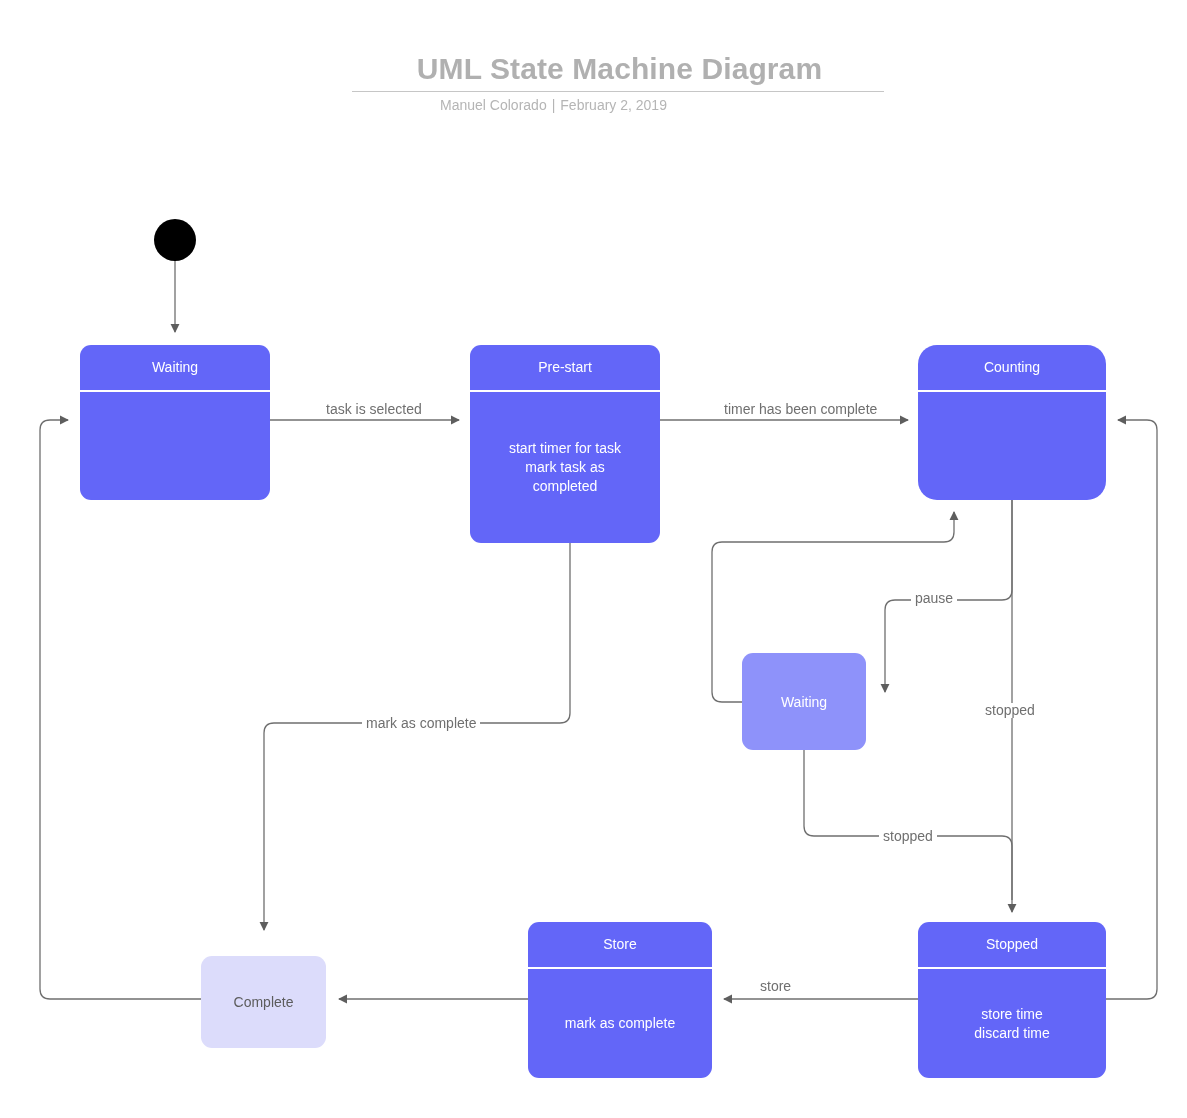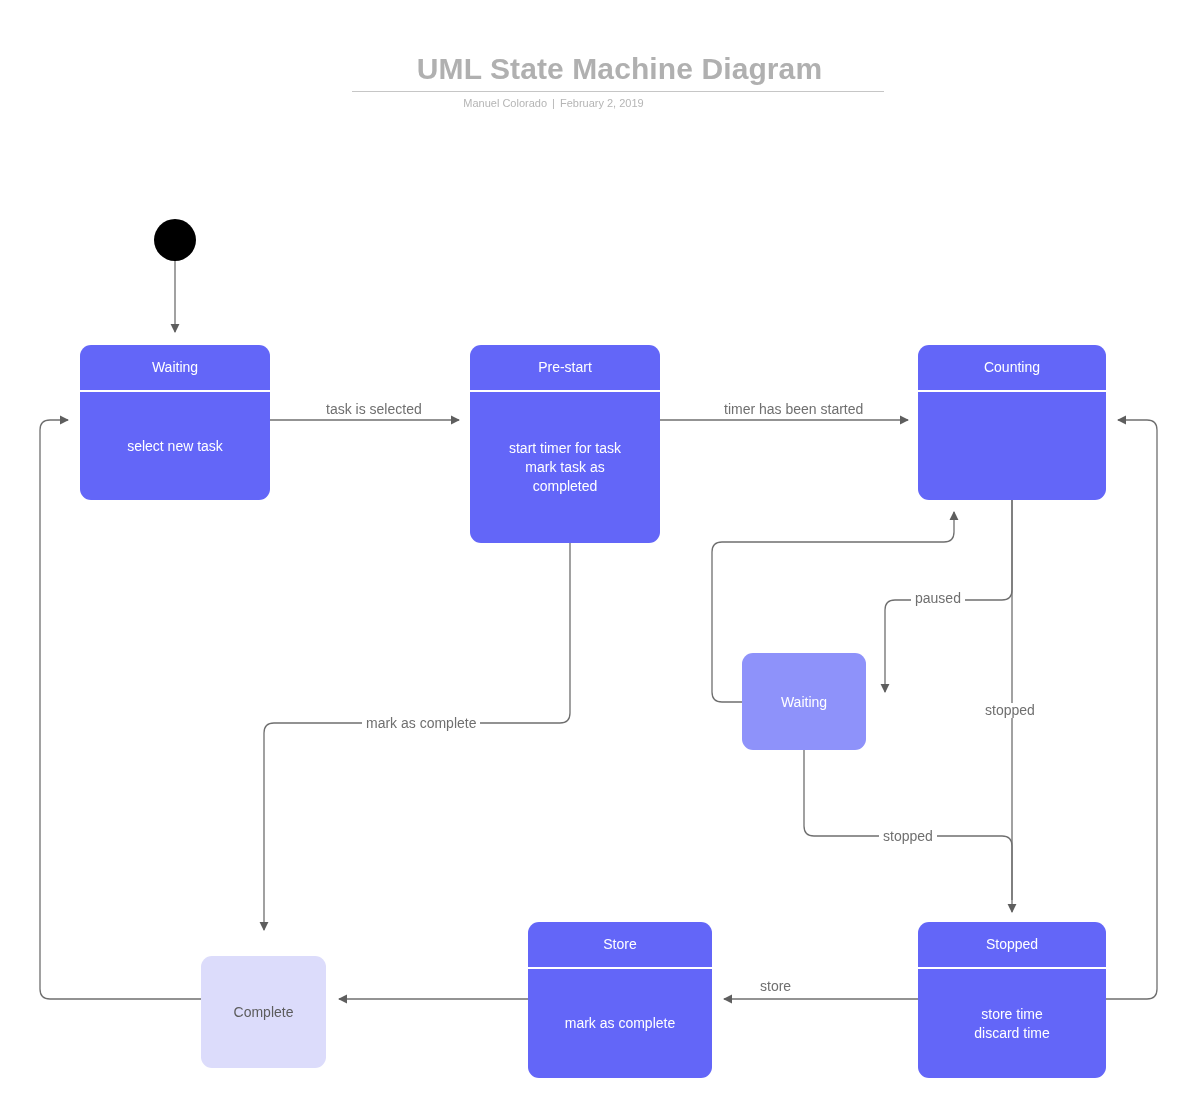--- a/index.html
+++ b/index.html
@@ -42,21 +42,21 @@
     top: 91px;
     width: 532px;
     height: 1px;
     background: #c6c6c6;
   }
   #doc-byline {
     position: absolute;
     left: 0;
     top: 97px;
     width: 1107px;
-    font-size: 11px;
+    font-size: 14px;
     color: #b5b5b5;
   }
   #doc-byline .sep {
     padding: 0 5px;
   }
 
   
   #edge-layer {
     position: absolute;
     left: 0;
@@ -179,51 +179,50 @@
     <path d="M 528 999 L 339 999" marker-end="url(#arrow)"></path>
 
     <path d="M 201 999 L 50 999 Q 40 999 40 989 L 40 430 Q 40 420 50 420 L 68 420" marker-end="url(#arrow)"></path>
 
     <path d="M 1106 999 L 1147 999 Q 1157 999 1157 989 L 1157 430 Q 1157 420 1147 420 L 1118 420" marker-end="url(#arrow)"></path>
   </g>
 </svg>
 
 <div class="edge-label" style="left:322px; top:402px;">task is selected</div>
 
-<div class="edge-label" style="left:720px; top:402px;">timer has been started</div>
+<div class="edge-label" style="left:720px; top:402px;">timer has been complete</div>
 
 <div class="edge-label" style="left:362px; top:716px;">mark as complete</div>
 
-<div class="edge-label" style="left:911px; top:591px;">paused</div>
+<div class="edge-label" style="left:911px; top:591px;">pause</div>
 
 <div class="edge-label" style="left:981px; top:703px;">stopped</div>
 
 <div class="edge-label" style="left:879px; top:829px;">stopped</div>
 
 <div class="edge-label" style="left:756px; top:979px;">store</div>
 
 <div id="initial-state"></div>
 
 <div class="node composite" style="left:80px; top:345px; width:190px; height:155px;">
   <div class="node-header">Waiting</div>
-  <div class="node-body">select new task</div>
 </div>
 
 <div class="node composite" style="left:470px; top:345px; width:190px; height:198px;">
   <div class="node-header">Pre-start</div>
   <div class="node-body">
     <span>
       <span>start timer for task</span><br>
       <span>mark task as</span><br>
       <span>completed</span>
     </span>
   </div>
 </div>
 
-<div class="node composite" style="left:918px; top:345px; width:188px; height:155px;">
+<div class="node composite" style="left:918px; top:345px; width:188px; height:155px;border-radius:19px;">
   <div class="node-header">Counting</div>
 </div>
 
 <div class="node simple light" style="left:742px; top:653px; width:124px; height:97px;">
   <span>Waiting</span>
 </div>
 
 <div class="node composite" style="left:528px; top:922px; width:184px; height:156px;">
   <div class="node-header">Store</div>
   <div class="node-body">mark as complete</div>
@@ -232,15 +231,15 @@
 <div class="node composite" style="left:918px; top:922px; width:188px; height:156px;">
   <div class="node-header">Stopped</div>
   <div class="node-body">
     <span>
       <span>store time</span><br>
       <span>discard time</span>
     </span>
   </div>
 </div>
 
-<div class="node simple pale" style="left:201px; top:956px; width:125px; height:112px;">
+<div class="node simple pale" style="left:201px; top:956px; width:125px; height:92px;">
   <span>Complete</span>
 </div>
 
 </body></html>

